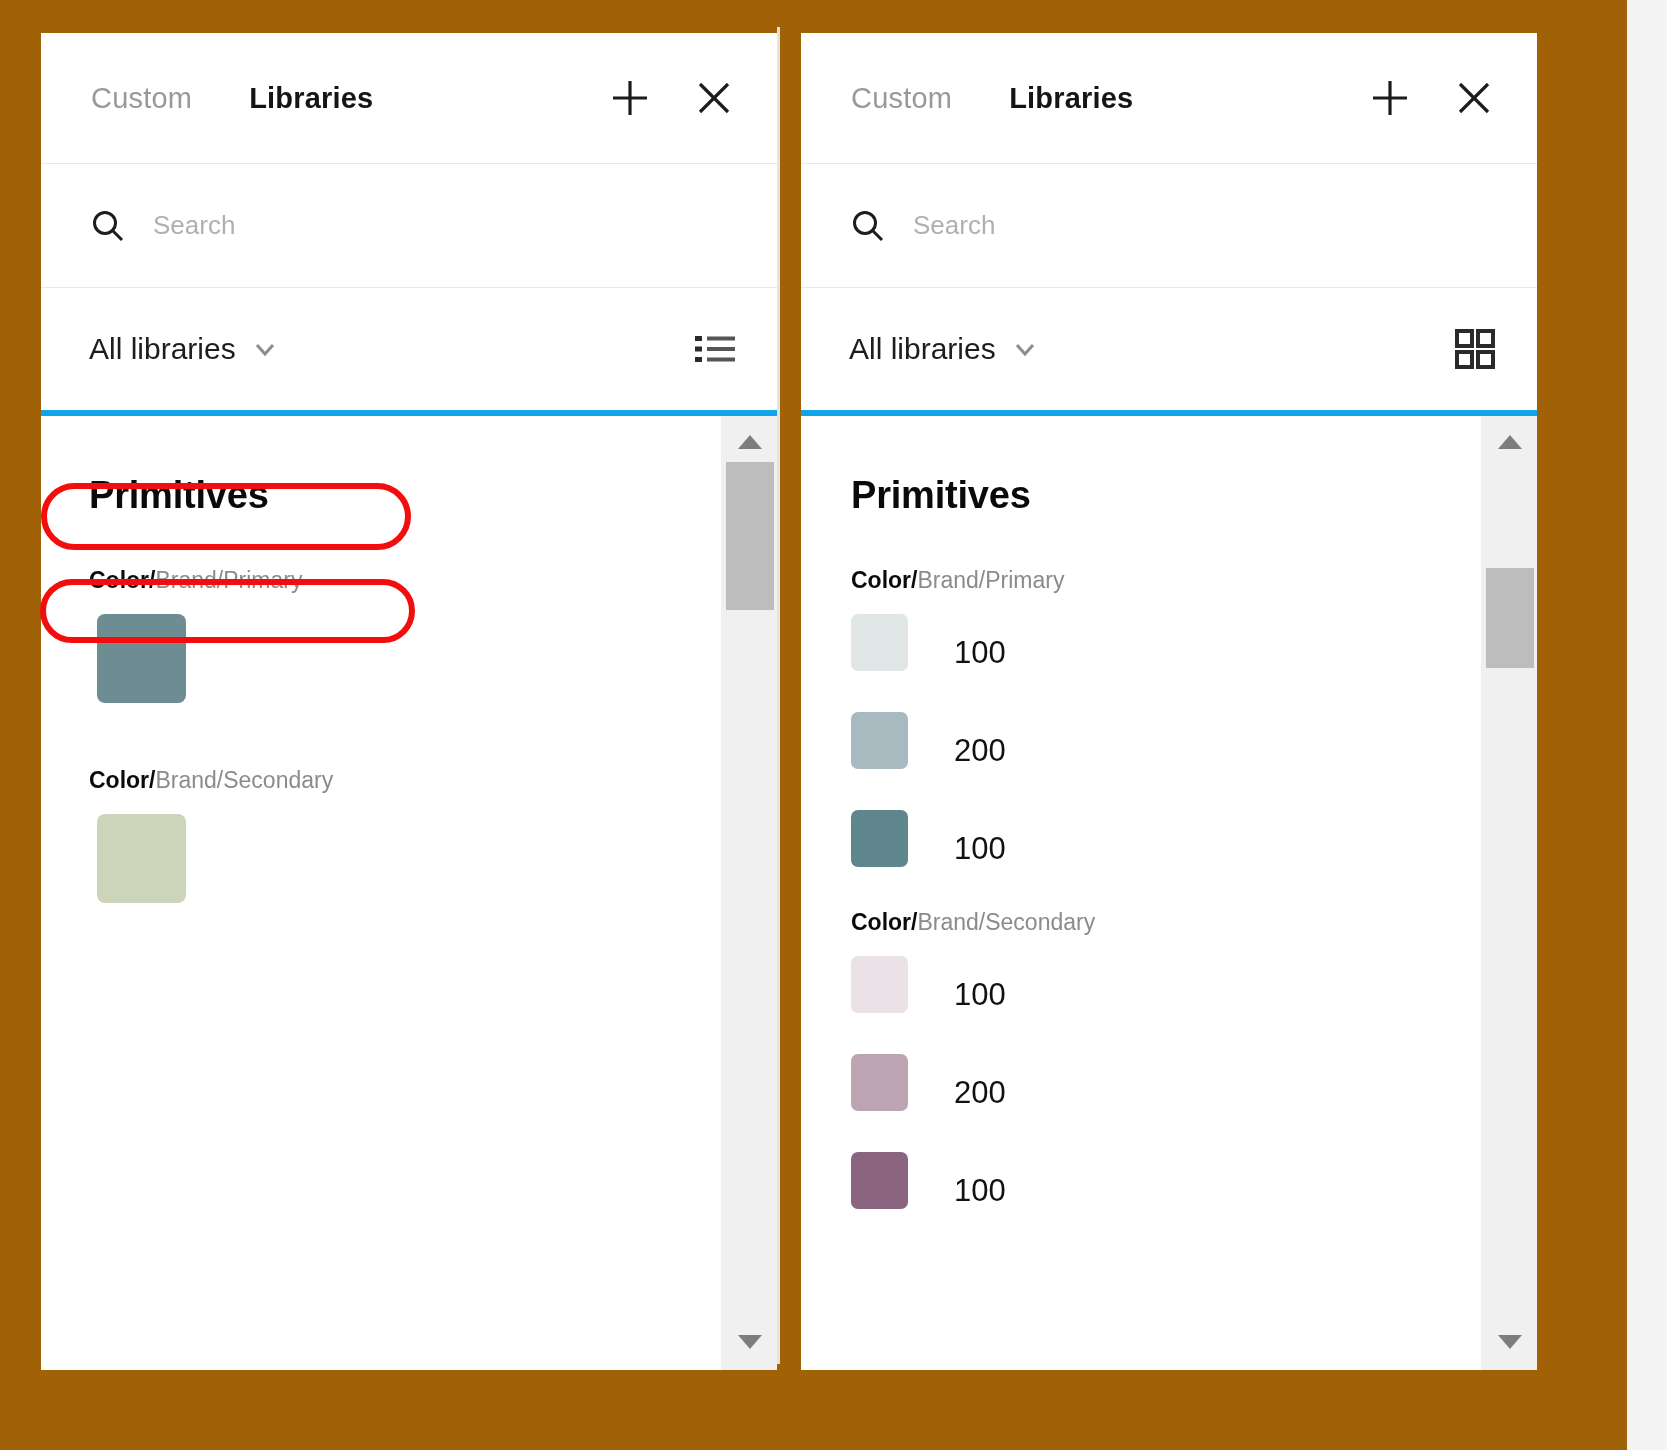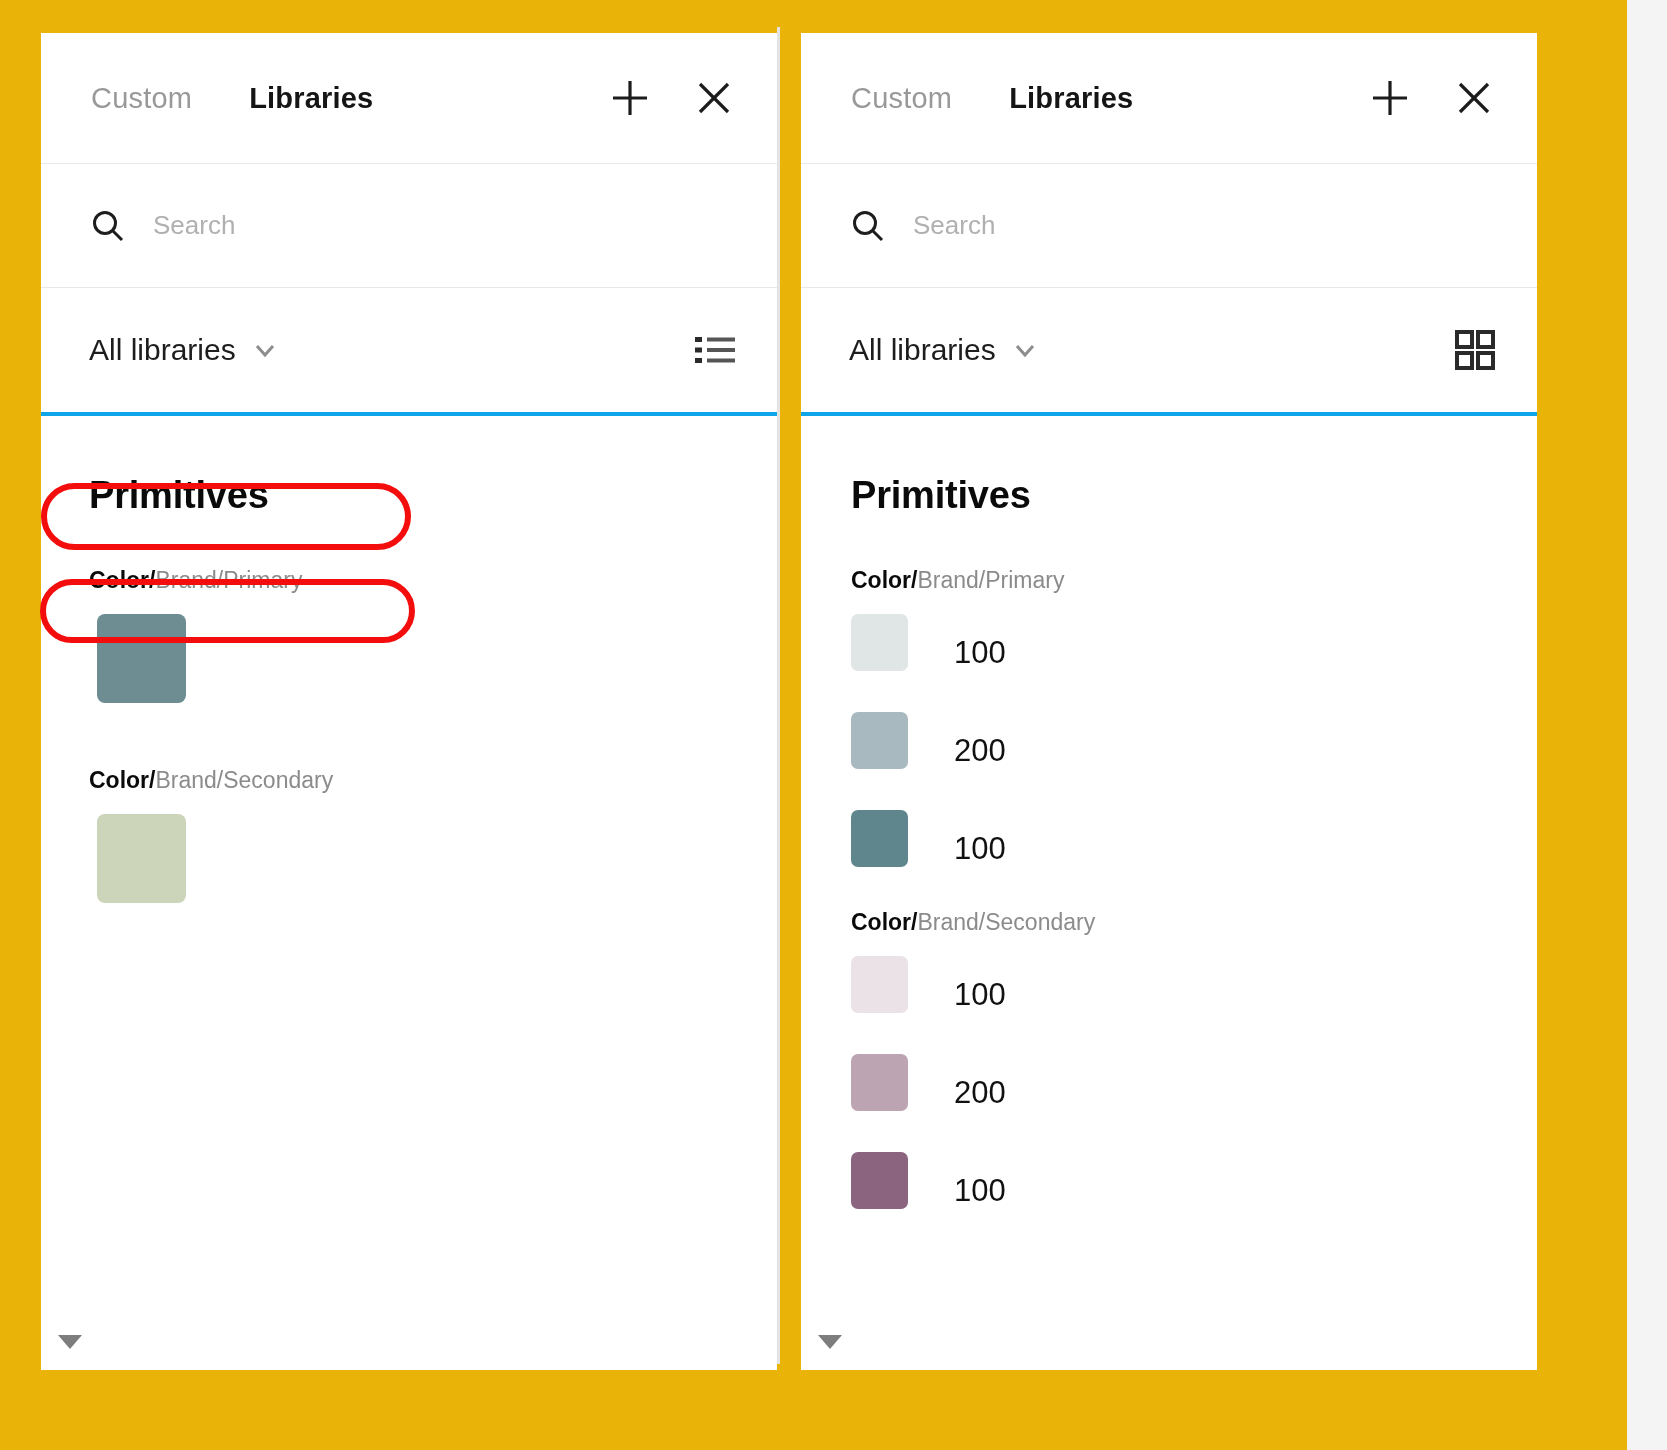--- a/index.html
+++ b/index.html
@@ -5,21 +5,21 @@
   * { box-sizing: border-box; margin: 0; padding: 0; }
   html, body {
     width: 1667px; height: 1450px;
     background: #f4f4f4;
     font-family: "Liberation Sans", sans-serif;
     overflow: hidden;
   }
   .stage {
     position: relative;
     width: 1627px; height: 1450px;
-    background: #eab308;
+    background: #a16207;
   }
 
   
   .panel {
     position: absolute;
     top: 33px;
     background: #ffffff;
     height: 1337px;
     overflow: hidden;
   }
@@ -73,42 +73,41 @@
     background: transparent;
   }
   .search-input::placeholder { color: #b0b0b0; }
 
   
   .filter-row {
     display: flex;
     align-items: center;
     height: 128px;
     padding: 0 34px 0 48px;
-    border-bottom: 4px solid #0ea5e9;
+    border-bottom: 6px solid #0ea5e9;
   }
   .filter-select {
     display: flex; align-items: center; gap: 16px;
     font-size: 30px; color: #1d1d1d;
     white-space: nowrap;
   }
   .chev { display:flex; color:#8d8d8d; }
   .filter-spacer { flex: 1 1 auto; }
   .view-toggle {
     width: 56px; height: 56px;
     display: flex; align-items: center; justify-content: center;
     color: #2a2a2a;
     flex: 0 0 auto;
   }
 
   
   .content-wrap {
     position: relative;
     height: 954px;
     display: flex;
-    flex-direction: column;
   }
   .content {
     flex: 1 1 auto;
     padding: 58px 0 0 48px;
     overflow: hidden;
   }
   .content.indented { padding-left: 50px; }
 
   .section-title {
     font-size: 38px;

